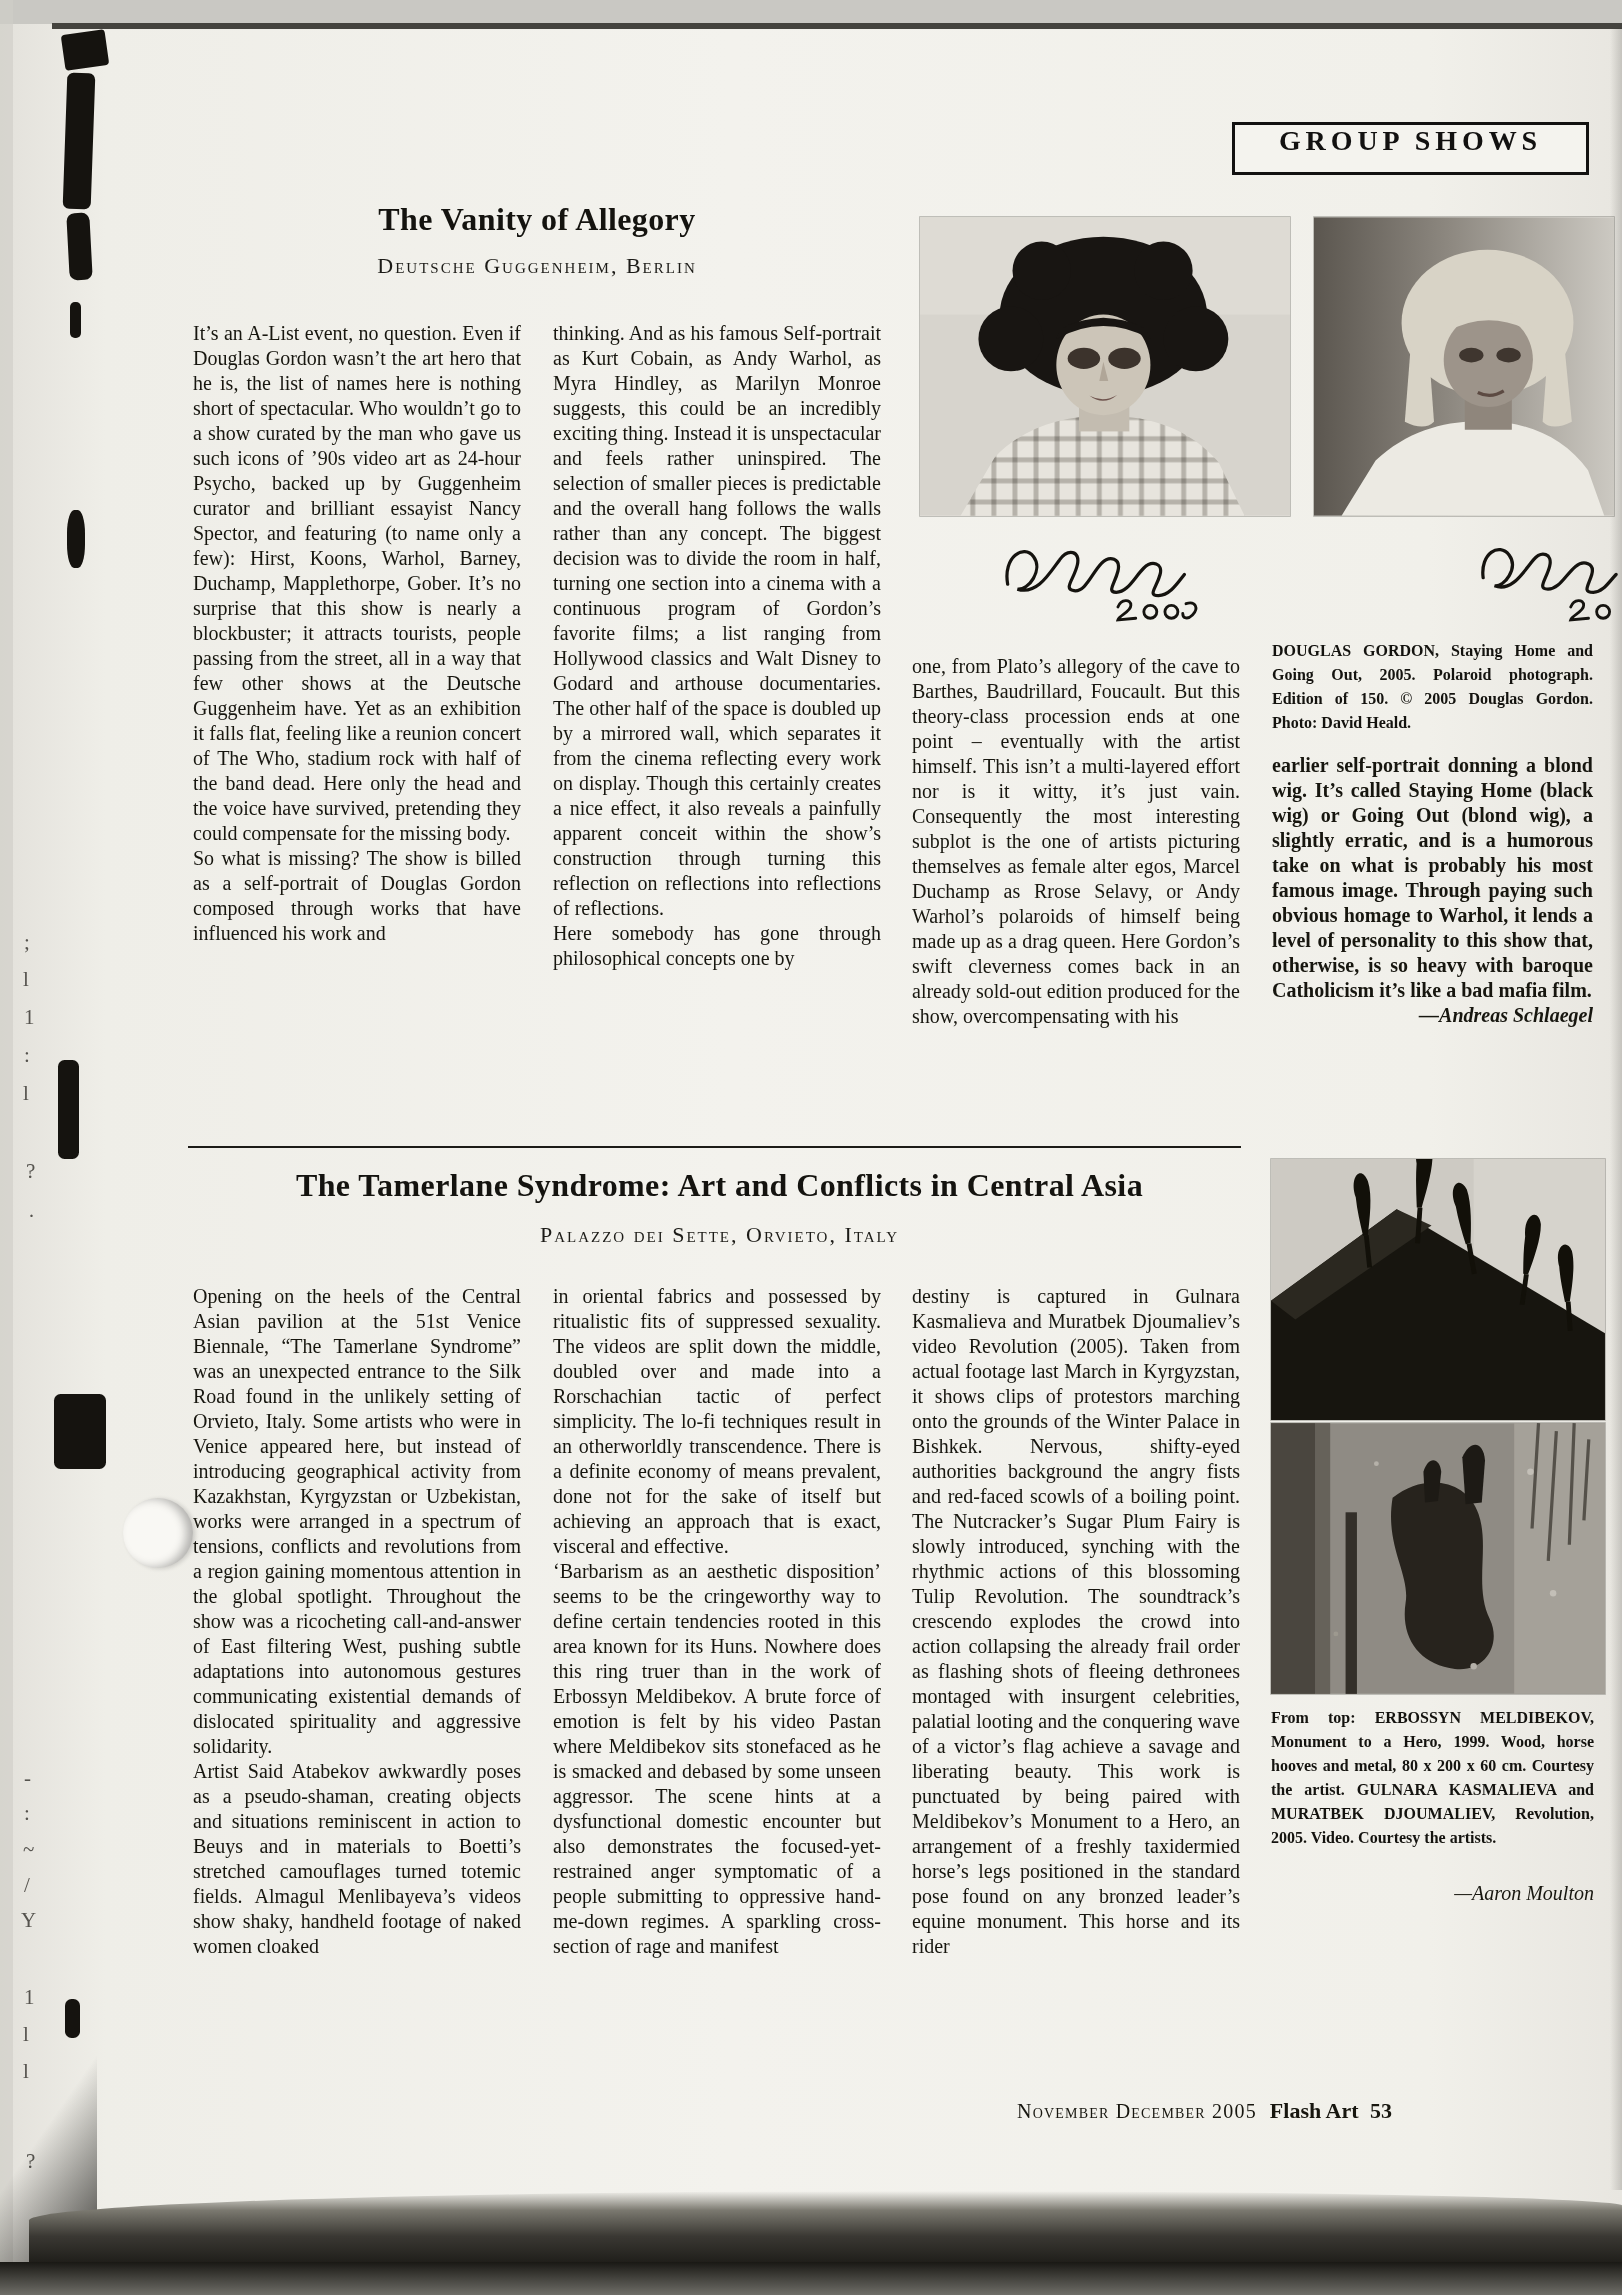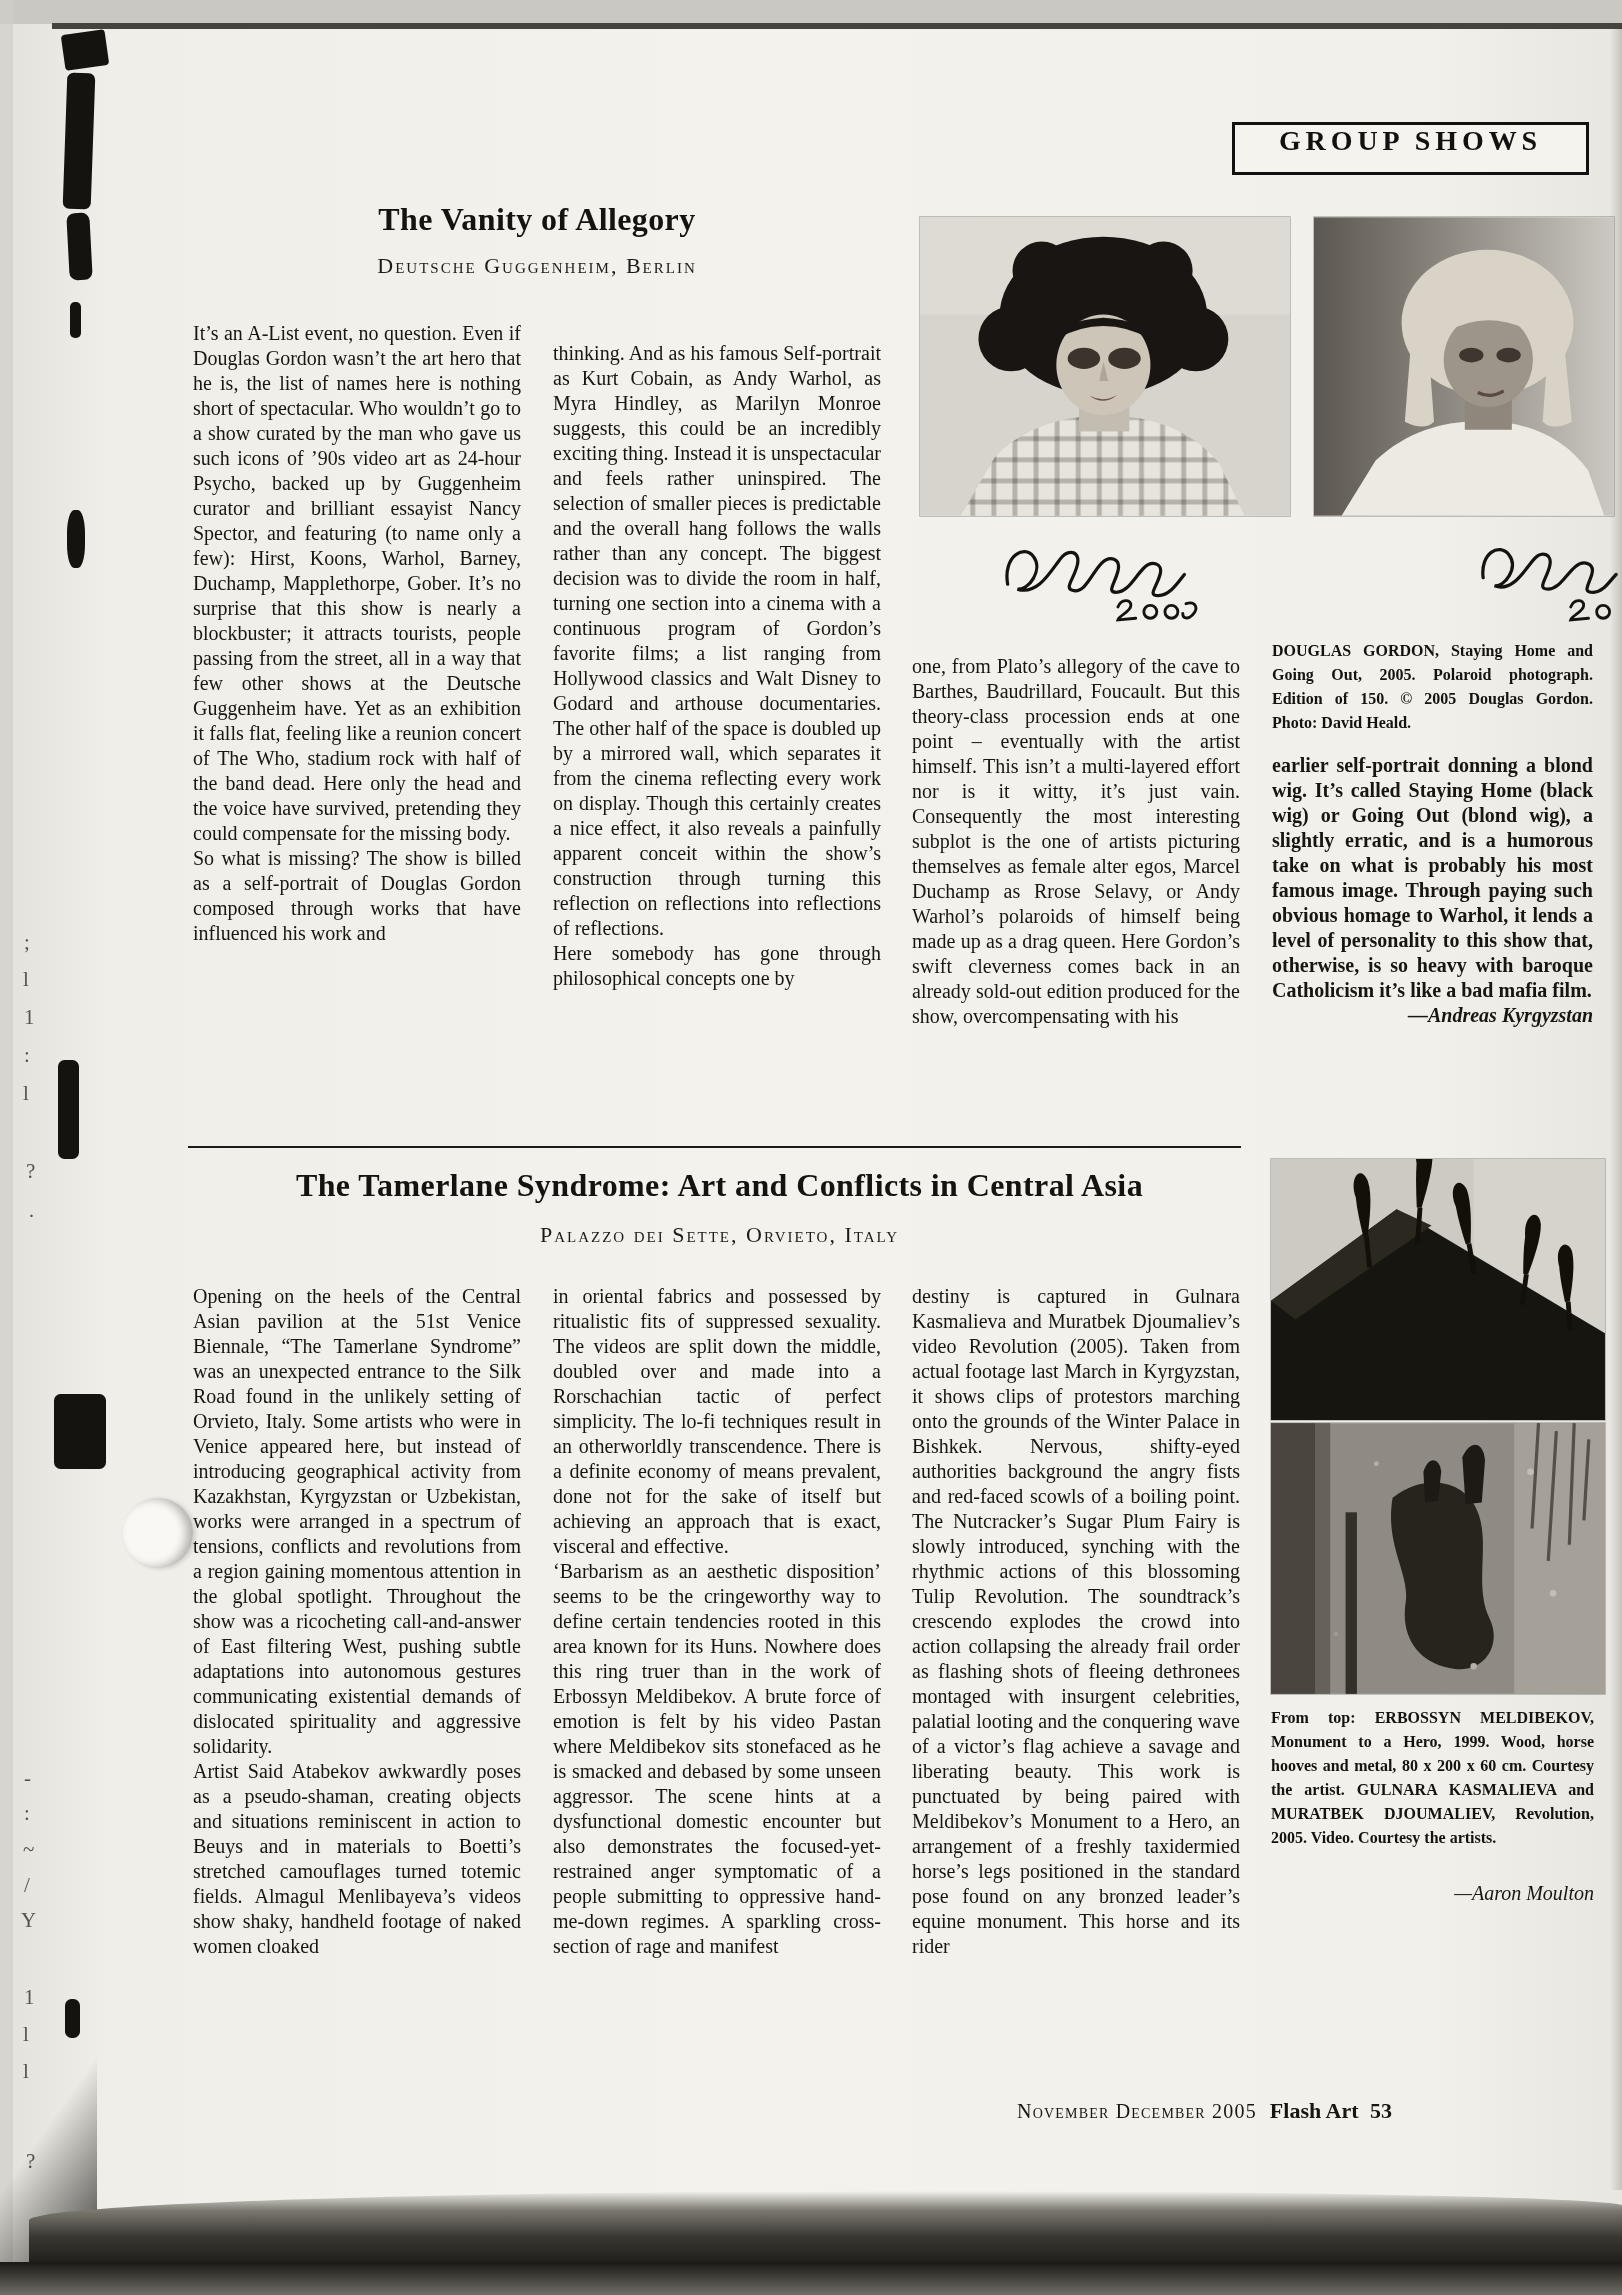--- a/index.html
+++ b/index.html
@@ -87,21 +87,21 @@
     <span>GROUP SHOWS</span>
   </div>
 
   <div class="a-title" style="left:193px;top:201px;width:688px;">The Vanity of Allegory</div>
   <div class="a-venue" style="left:193px;top:253px;width:688px;">Deutsche Guggenheim, Berlin</div>
 
   <div class="col" style="left:193px;top:321px;">
     <p>It’s an A-List event, no question. Even if Douglas Gordon wasn’t the art hero that he is, the list of names here is nothing short of spectacular. Who wouldn’t go to a show curated by the man who gave us such icons of ’90s video art as 24-hour Psycho, backed up by Guggenheim curator and brilliant essayist Nancy Spector, and featuring (to name only a few): Hirst, Koons, Warhol, Barney, Duchamp, Mapplethorpe, Gober. It’s no surprise that this show is nearly a blockbuster; it attracts tourists, people passing from the street, all in a way that few other shows at the Deutsche Guggenheim have. Yet as an exhibition it falls flat, feeling like a reunion concert of The Who, stadium rock with half of the band dead. Here only the head and the voice have survived, pretending they could compensate for the missing body.</p>
     <p>So what is missing? The show is billed as a self-portrait of Douglas Gordon composed through works that have influenced his work and</p>
   </div>
-  <div class="col" style="left:553px;top:321px;margin-top:20px;">
+  <div class="col" style="left:553px;top:321px;">
     <p>thinking. And as his famous Self-portrait as Kurt Cobain, as Andy Warhol, as Myra Hindley, as Marilyn Monroe suggests, this could be an incredibly exciting thing. Instead it is unspectacular and feels rather uninspired. The selection of smaller pieces is predictable and the overall hang follows the walls rather than any concept. The biggest decision was to divide the room in half, turning one section into a cinema with a continuous program of Gordon’s favorite films; a list ranging from Hollywood classics and Walt Disney to Godard and arthouse documentaries. The other half of the space is doubled up by a mirrored wall, which separates it from the cinema reflecting every work on display. Though this certainly creates a nice effect, it also reveals a painfully apparent conceit within the show’s construction through turning this reflection on reflections into reflections of reflections.</p>
     <p>Here somebody has gone through philosophical concepts one by</p>
   </div>
   <div class="col" style="left:912px;top:626px;margin-top:28px;">
     <p>one, from Plato’s allegory of the cave to Barthes, Baudrillard, Foucault. But this theory-class procession ends at one point – eventually with the artist himself. This isn’t a multi-layered effort nor is it witty, it’s just vain. Consequently the most interesting subplot is the one of artists picturing themselves as female alter egos, Marcel Duchamp as Rrose Selavy, or Andy Warhol’s polaroids of himself being made up as a drag queen. Here Gordon’s swift cleverness comes back in an already sold-out edition produced for the show, overcompensating with his</p>
   </div>
 
   <div class="photo" style="left:920px;top:217px;width:370px;height:299px;">
     <svg viewBox="0 0 456 368">
       <defs>
@@ -163,21 +163,21 @@
     <svg viewBox="0 0 180 132" width="146" height="107">
       <path d="M10,70 C6,40 30,26 42,42 C54,58 36,82 24,80 C46,88 60,62 72,48 C82,36 96,40 92,56 C88,72 76,84 90,84 C104,84 112,66 124,56 C134,48 148,52 144,66 C140,80 132,88 146,88 C158,88 166,74 174,66" stroke="#15130f" stroke-width="4" fill="none" stroke-linecap="round"></path>
       <path d="M118,106 C122,96 134,96 134,104 C134,112 120,116 118,122 L140,120 M150,112 a8,8 0 1,0 16,0 a8,8 0 1,0 -16,0" stroke="#15130f" stroke-width="3.5" fill="none" stroke-linecap="round"></path>
     </svg>
   </div>
 
   <div class="caption" style="left:1272px;top:639px;width:321px;">DOUGLAS GORDON, Staying Home and Going Out, 2005. Polaroid photograph. Edition of 150. © 2005 Douglas Gordon. Photo: David Heald.</div>
 
   <div class="col" style="left:1272px;top:753px;width:321px;font-weight:bold;">
     <p>earlier self-portrait donning a blond wig. It’s called Staying Home (black wig) or Going Out (blond wig), a slightly erratic, and is a humorous take on what is probably his most famous image. Through paying such obvious homage to Warhol, it lends a level of personality to this show that, otherwise, is so heavy with baroque Catholicism it’s like a bad mafia film.</p>
-    <p class="byline">—Andreas Kyrgyzstan</p>
+    <p class="byline">—Andreas Schlaegel</p>
   </div>
 
   <div class="rule" style="left:188px;top:1146px;width:1053px;height:2.4px;"></div>
 
   <div class="a-title" style="left:180px;top:1167px;width:1079px;">The Tamerlane Syndrome: Art and Conflicts in Central Asia</div>
   <div class="a-venue" style="left:180px;top:1222px;width:1079px;">Palazzo dei Sette, Orvieto, Italy</div>
 
   <div class="col" style="left:193px;top:1284px;">
     <p>Opening on the heels of the Central Asian pavilion at the 51st Venice Biennale, “The Tamerlane Syndrome” was an unexpected entrance to the Silk Road found in the unlikely setting of Orvieto, Italy. Some artists who were in Venice appeared here, but instead of introducing geographical activity from Kazakhstan, Kyrgyzstan or Uzbekistan, works were arranged in a spectrum of tensions, conflicts and revolutions from a region gaining momentous attention in the global spotlight. Throughout the show was a ricocheting call-and-answer of East filtering West, pushing subtle adaptations into autonomous gestures communicating existential demands of dislocated spirituality and aggressive solidarity.</p>
     <p>Artist Said Atabekov awkwardly poses as a pseudo-shaman, creating objects and situations reminiscent in action to Beuys and in materials to Boetti’s stretched camouflages turned totemic fields. Almagul Menlibayeva’s videos show shaky, handheld footage of naked women cloaked</p>

